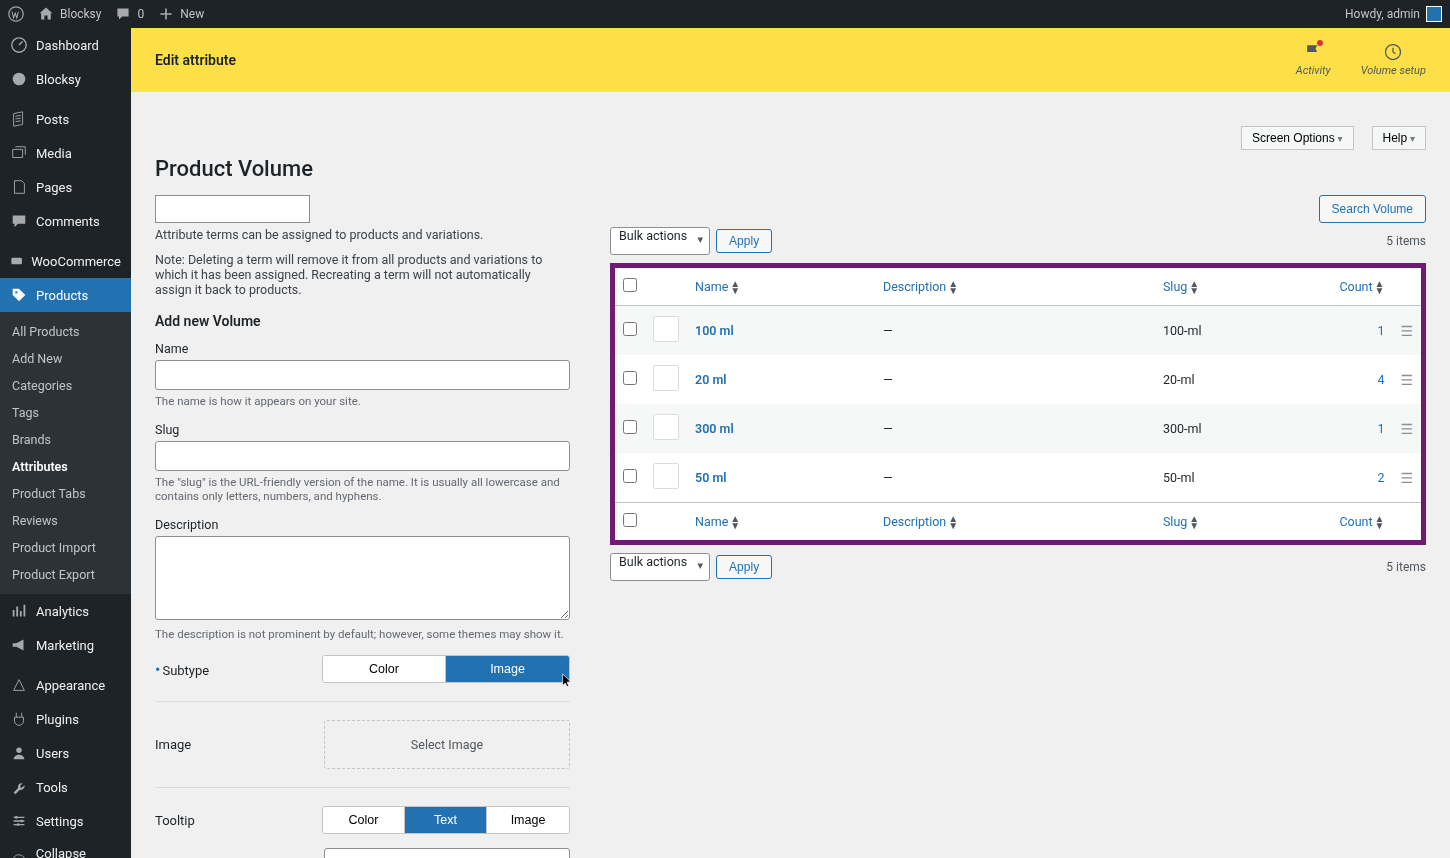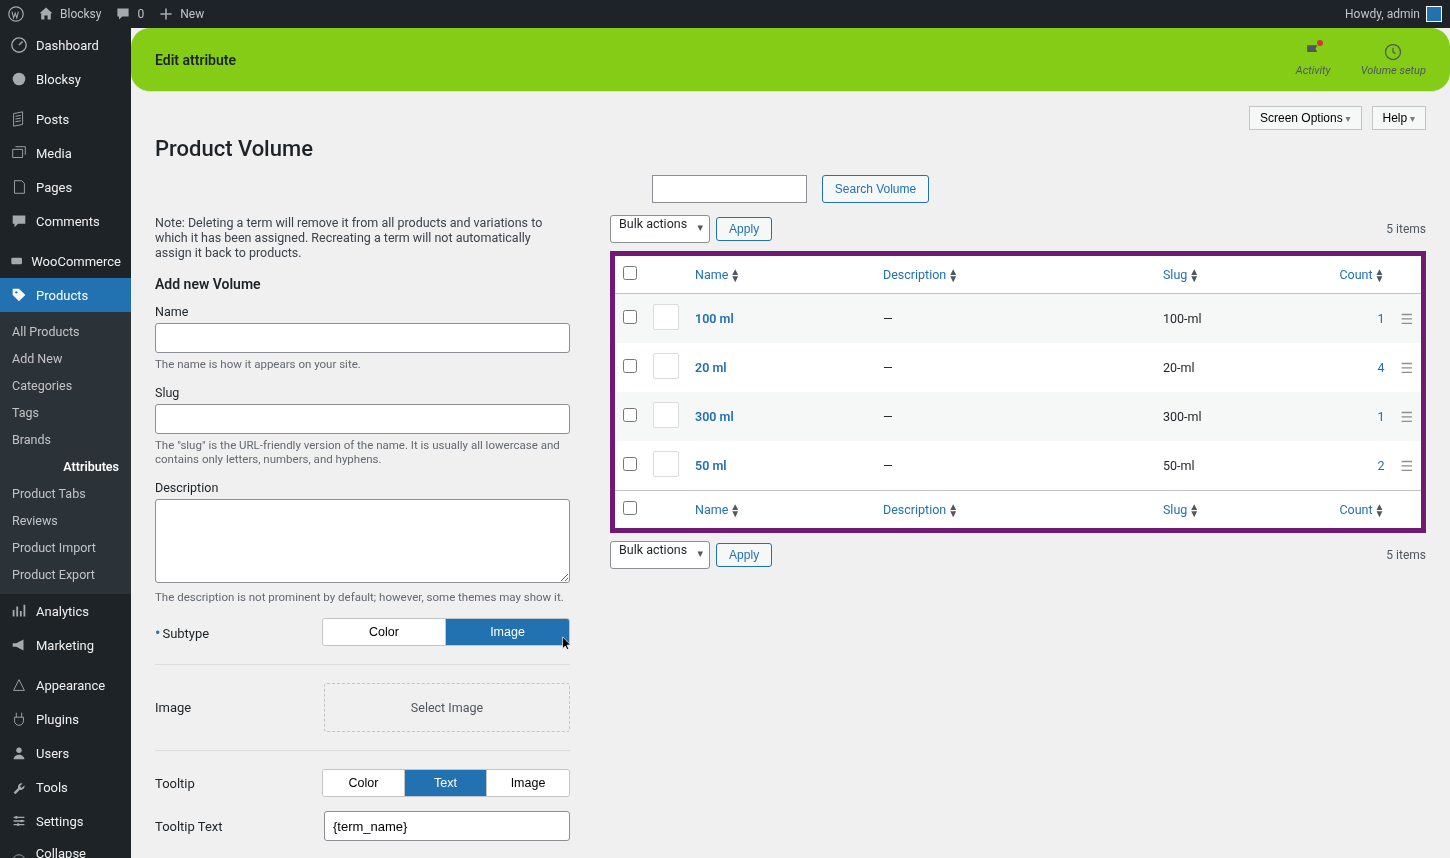--- a/index.html
+++ b/index.html
@@ -16,38 +16,38 @@
 
 .layout { display: flex; }
 .sidebar { width: 131px; background: #1d2327; min-height: calc(100vh - 28px); color: #fff; font-size: 13px; }
 .sidebar-item { display: flex; align-items: center; gap: 8px; padding: 8px 10px; color: #f0f0f1; cursor: pointer; }
 .sidebar-item.active { background: #2271b1; color: #fff; position: relative; }
 .sidebar-item.active::after { content: ""; position: absolute; right: -8px; top: 50%; margin-top: -8px; border: 8px solid transparent; border-right-color: #f0f0f1; }
 .sidebar-item svg { width: 18px; height: 18px; fill: #a7aaad; }
 .sidebar-item.active svg { fill: #fff; }
 .sidebar-sub { background: #2c3338; padding: 6px 0; }
 .sidebar-sub-item { padding: 6px 12px; color: #c3c4c7; cursor: pointer; font-size: 12.5px; }
-.sidebar-sub-item.current { color: #fff; font-weight: 600; text-align: right; }
+.sidebar-sub-item.current { color: #fff; font-weight: 600; }
 .sidebar-divider { height: 6px; }
 
 
 .main { flex: 1; background: #f0f0f1; }
-.topbar { background: #84cc16; padding: 14px 24px; border-bottom: 1px solid #dcdcde; display: flex; align-items: center; justify-content: space-between; border-radius: 19px; }
+.topbar { background: #fde047; padding: 14px 24px; border-bottom: 1px solid #dcdcde; display: flex; align-items: center; justify-content: space-between; }
 .topbar-title { font-weight: 600; font-size: 14px; }
 .topbar-actions { display: flex; gap: 30px; }
 .topbar-action { text-align: center; color: #50575e; font-size: 11px; cursor: pointer; position: relative; font-style: italic; }
 .topbar-action svg { width: 20px; height: 20px; fill: #50575e; display: block; margin: 0 auto 2px; }
 .dot { position: absolute; top: -2px; right: 8px; width: 6px; height: 6px; background: #d63638; border-radius: 50%; }
 
 .content { padding: 14px 24px 40px; }
-.tabs-row { display: flex; justify-content: flex-end; gap: 10px; margin-bottom: 6px; }
+.tabs-row { display: flex; justify-content: flex-end; gap: 18px; margin-bottom: 6px; margin-top: 20px; }
 .tab-btn { background: #f6f7f7; border: 1px solid #c3c4c7; padding: 4px 10px; font-size: 12px; cursor: pointer; }
 .tab-btn::after { content: " ▾"; font-size: 10px; color: #787c82; }
 .page-title { font-size: 22px; font-weight: 500; margin: 6px 0 14px; }
-.search-row { display: flex; justify-content: center; gap: 15px; margin-bottom: 12px; }
+.search-row { display: flex; justify-content: space-between; gap: 15px; margin-bottom: 4px; }
 .search-row input[type=text] { width: 155px; height: 28px; border: 1px solid #8c8f94; padding: 0 6px; }
 .btn-secondary { background: #f6f7f7; border: 1px solid #2271b1; color: #2271b1; padding: 4px 12px; cursor: pointer; border-radius: 3px; font-size: 12px; }
 
 .two-col { display: flex; gap: 40px; align-items: flex-start; }
 .col-left { width: 415px; }
 .col-right { flex: 1; }
 
 .intro { color: #3c434a; font-size: 12.5px; margin-bottom: 10px; }
 .note { color: #3c434a; font-size: 12.5px; margin-bottom: 16px; }
 .section-heading { font-weight: 600; font-size: 14px; margin-bottom: 12px; }
@@ -284,20 +284,21 @@
       </div>
       <h1 class="page-title">Product Volume</h1>
       <div class="search-row">
         <input type="text" style="">
         <button class="btn-secondary">Search Volume</button>
       </div>
 
       <div class="two-col">
 
         <div class="col-left">
+          <p class="intro">Attribute terms can be assigned to products and variations.</p>
           <p class="note">Note: Deleting a term will remove it from all products and variations to which it has been assigned. Recreating a term will not automatically assign it back to products.</p>
           <h2 class="section-heading">Add new Volume</h2>
 
           <label class="field-label">Name</label>
           <input class="text-input" type="text" style="">
           <p class="help">The name is how it appears on your site.</p>
 
           <label class="field-label">Slug</label>
           <input class="text-input" type="text" style="">
           <p class="help">The "slug" is the URL-friendly version of the name. It is usually all lowercase and contains only letters, numbers, and hyphens.</p>

